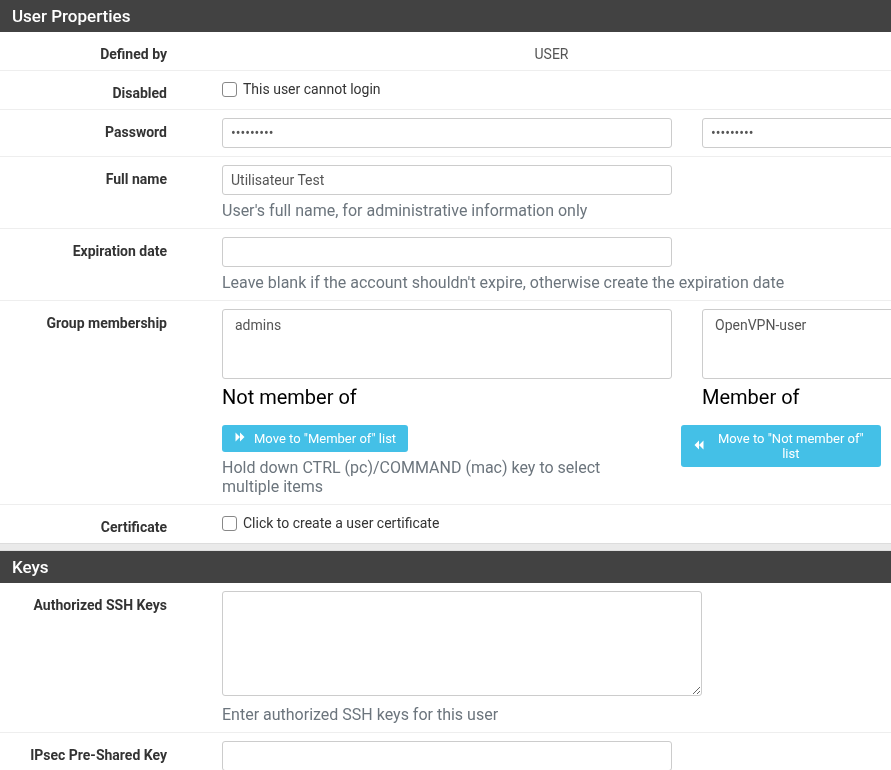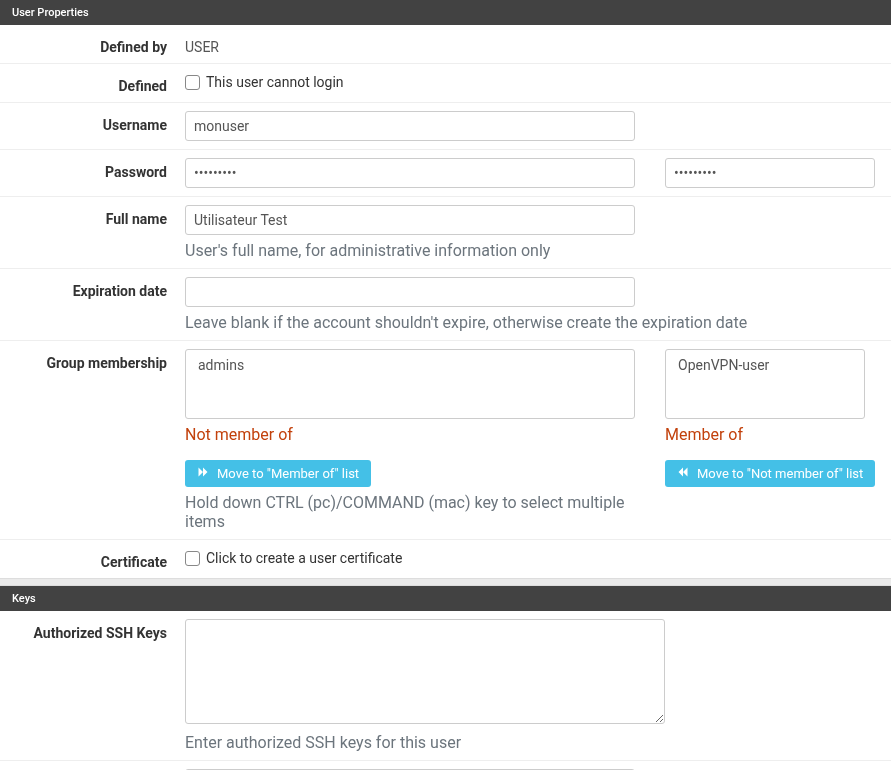--- a/index.html
+++ b/index.html
@@ -11,31 +11,32 @@
       font-family: -apple-system, BlinkMacSystemFont, "Segoe UI", Roboto, "Helvetica Neue", Arial, sans-serif;
       font-size: 14px;
       color: #333;
       background: #fff;
       width: 891px;
     }
     .panel-header {
       background: #424242;
       color: #fff;
       padding: 6px 12px;
-      font-size: 11px;
+      font-size: 17px;
       font-weight: 500;
     }
     .panel-body {
       background: #fff;
     }
     .form-row {
       display: flex;
       align-items: flex-start;
       border-bottom: 1px solid #eee;
       padding: 8px 0;
+      gap: 37px;
     }
     .form-row.double-input .value-col {
       display: flex;
       gap: 30px;
     }
     .form-row.double-input .value-col input[type="password"] {
       width: 450px;
     }
     .form-row.double-input .value-col input[type="password"]:last-child {
       width: 210px;
@@ -49,20 +50,21 @@
       color: #333;
       flex-shrink: 0;
     }
     .value-col {
       flex: 1;
       padding-right: 10px;
     }
     .static-text {
       padding-top: 6px;
       color: #555;
+      text-align: center;
     }
     .help-text {
       color: #6c757d;
       margin-top: 6px;
       font-size: 16px;
     }
     input[type="text"], input[type="password"], textarea, select {
       border: 1px solid #ccc;
       border-radius: 3px;
       padding: 5px 8px;
@@ -109,23 +111,23 @@
       padding: 4px 6px;
       overflow-y: auto;
     }
     .group-col.right select {
       width: 200px;
     }
     .group-col select option {
       padding: 3px 6px;
     }
     .group-label {
-      color: #c2410c;
+      color: #000000;
       margin-top: 6px;
-      font-size: 16px;
+      font-size: 20px;
     }
     .move-buttons-row .value-col {
       display: flex;
       gap: 30px;
       align-items: flex-start;
     }
     .move-buttons-row .left-area {
       width: 450px;
     }
     .btn {
@@ -168,35 +170,29 @@
 <div class="panel-body">
 
   <div class="form-row">
     <div class="label-col">Defined by</div>
     <div class="value-col">
       <div class="static-text">USER</div>
     </div>
   </div>
 
   <div class="form-row">
-    <div class="label-col">Defined</div>
+    <div class="label-col">Disabled</div>
     <div class="value-col">
       <div class="checkbox-wrap">
         <input type="checkbox" id="cb-disabled" style="">
         <label for="cb-disabled">This user cannot login</label>
       </div>
     </div>
   </div>
 
-  <div class="form-row">
-    <div class="label-col">Username</div>
-    <div class="value-col">
-      <input type="text" value="monuser" style="">
-    </div>
-  </div>
 
   <div class="form-row double-input">
     <div class="label-col">Password</div>
     <div class="value-col">
       <input type="password" value="•••••••••" style="">
       <input type="password" value="•••••••••" style="">
     </div>
   </div>
 
   <div class="form-row">

